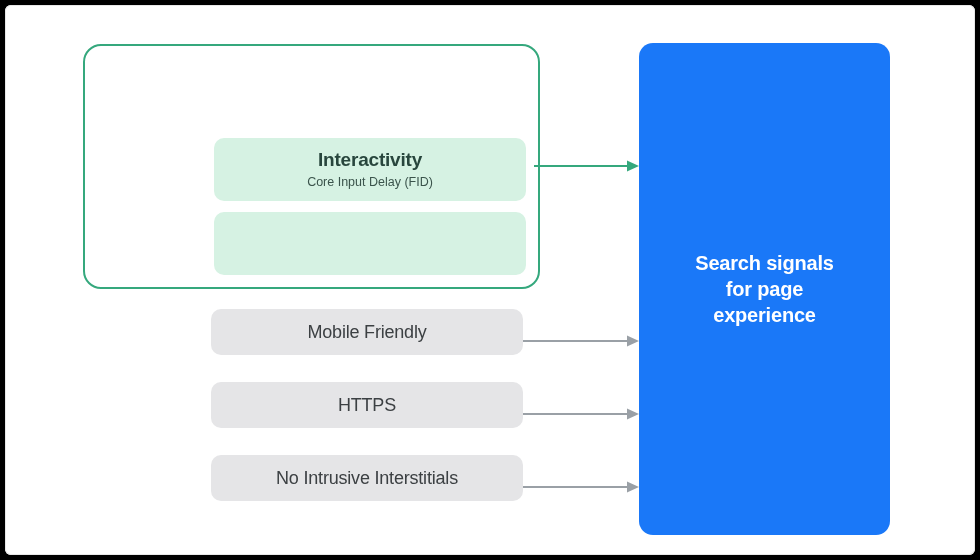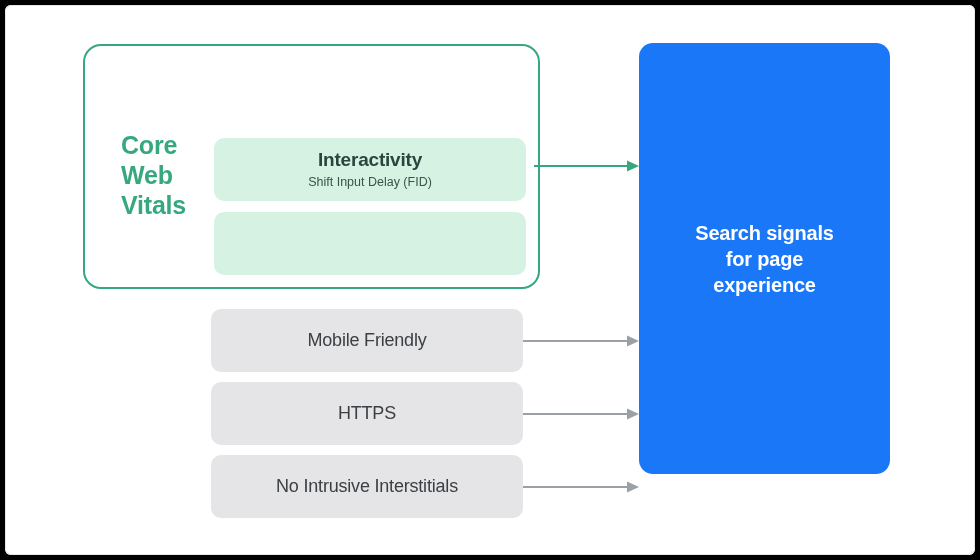--- a/index.html
+++ b/index.html
@@ -89,21 +89,21 @@
     color: #3b544c;
     line-height: 18px;
     margin-top: 1px;
   }
 
   
   .signal-box {
     position: absolute;
     left: 206px;
     width: 312px;
-    height: 63px;
+    height: 46px;
     background: #e5e5e7;
     border-radius: 10px;
     display: flex;
     align-items: center;
     justify-content: center;
   }
   .signal-box.s0 { top: 304px; }
   .signal-box.s1 { top: 377px; }
   .signal-box.s2 { top: 450px; }
 
@@ -124,21 +124,21 @@
   .arrow-gray0 { left: 518px; top: 330px; width: 117px; }
   .arrow-gray1 { left: 518px; top: 403px; width: 117px; }
   .arrow-gray2 { left: 518px; top: 476px; width: 117px; }
 
   
   #blue-panel {
     position: absolute;
     left: 634px;
     top: 38px;
     width: 251px;
-    height: 431px;
+    height: 492px;
     background: #1a78f8;
     border-radius: 14px;
     display: flex;
     align-items: center;
     justify-content: center;
   }
   #blue-panel-text {
     color: #ffffff;
     font-size: 20px;
     font-weight: bold;
@@ -149,28 +149,25 @@
   }
 </style>
 </head>
 <body>
 
 <div id="frame">
   <div id="page">
 
     <div id="cwv-container">
 
-      <div id="cwv-label" style="white-space: pre-line;">Core
-Web
-Vitals</div>
 
 
       <div class="metric-card m1">
         <div class="metric-title">Interactivity</div>
-        <div class="metric-sub">Shift Input Delay (FID)</div>
+        <div class="metric-sub">Core Input Delay (FID)</div>
       </div>
 
       <div class="metric-card m2">
       </div>
     </div>
 
     <div class="signal-box s0">
       <span class="signal-label">Mobile Friendly</span>
     </div>
 

